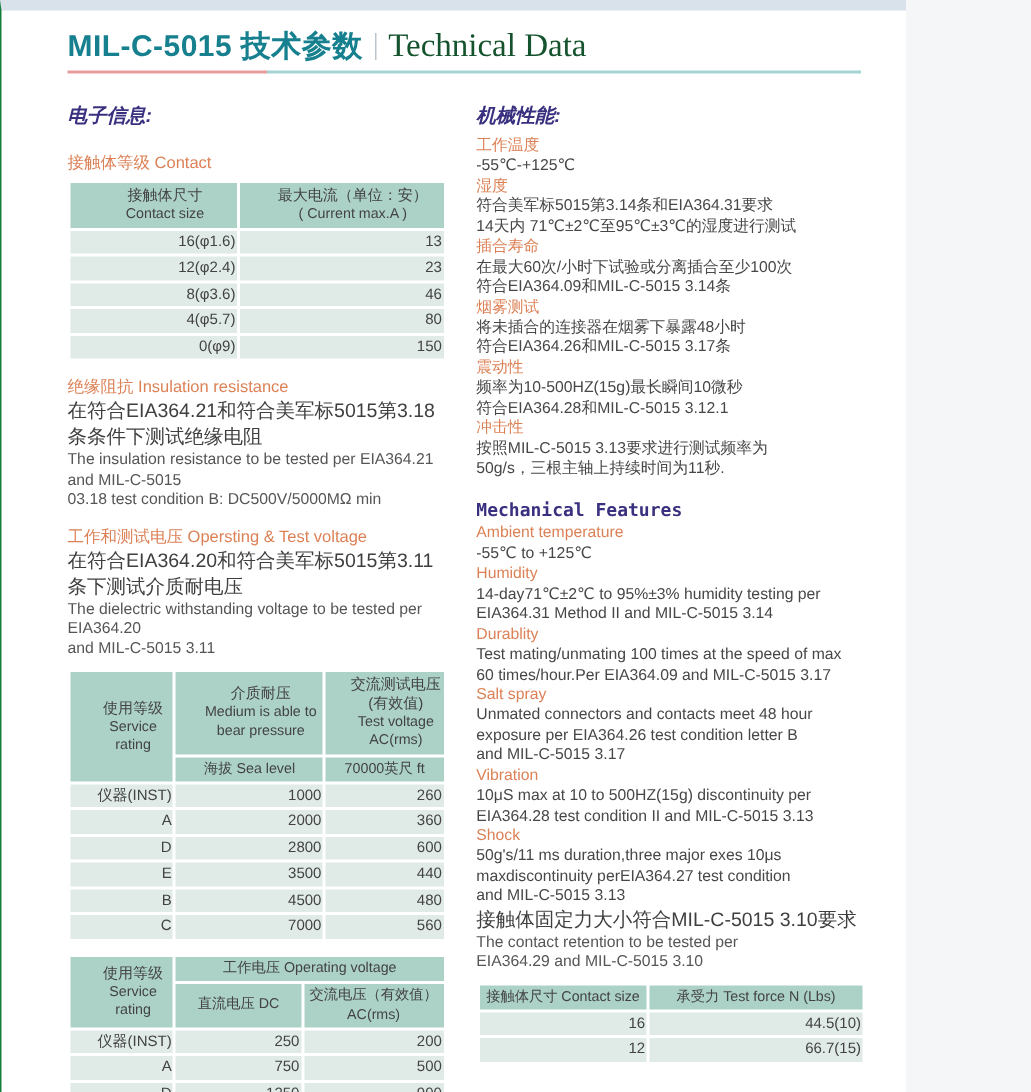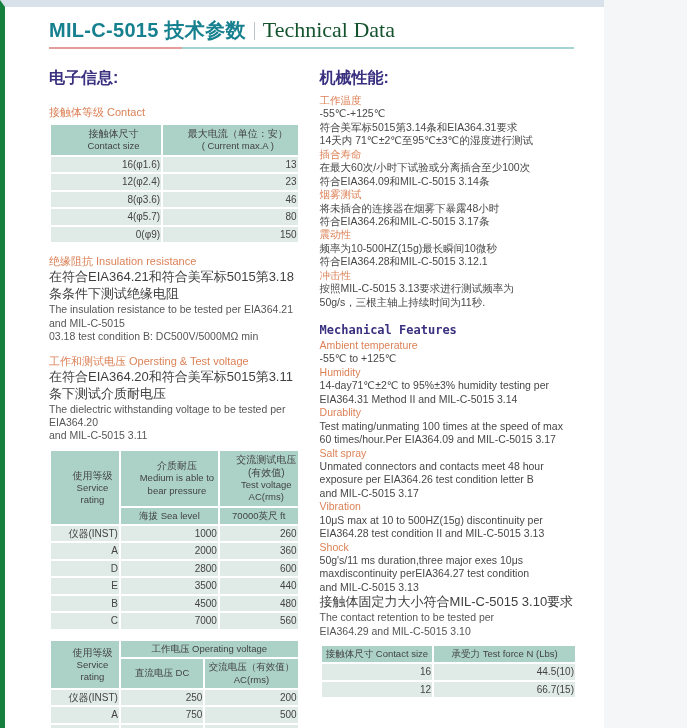--- a/index.html
+++ b/index.html
@@ -1,36 +1,36 @@
 <!DOCTYPE html>
 <html><head>
 <meta charset="utf-8">
 <style>
   * { margin:0; padding:0; box-sizing:border-box; }
   html,body { background:#f4f6f8; }
   body { font-family:"Liberation Sans","DejaVu Sans",sans-serif; }
   .page {
     position:relative; width:604px; height:728px; background:#ffffff;
-    border-top:7px solid #d9e2ea; border-left:5px solid #15803d;
+    border-top:7px solid #d9e2ea; border-left:1px solid #15803d;
     overflow:hidden;
   }
   
   .header { padding:10px 30px 0 44px; }
   .title-row { display:flex; align-items:baseline; }
   .title-main { color:#17808f; font-size:20px; font-weight:bold; letter-spacing:.3px; }
   .title-divider { width:1px; height:18px; background:#b9c6cc; margin:0 8px; align-self:center; }
   .title-sub { color:#14532d; font-size:22px; font-family:"Liberation Serif","DejaVu Serif",serif; }
   .underline { display:flex; margin-top:3px; height:2px; }
   .underline .seg-red { width:133px; background:#e59c9c; }
   .underline .seg-teal { flex:1; background:#a5d2d2; }
   
   .content { display:flex; padding:0 27px 0 44px; }
   .col-left { width:292px; margin-right:20px; }
   .col-right { width:300px; }
-  .sec-heading { font-size:16px; font-weight:bold; color:#39307f; margin-top:19px; }
+  .sec-heading { font-size:13px; font-weight:bold; color:#39307f; margin-top:19px;font-style:italic; }
   .sub-heading { font-size:11px; color:#dc8156; margin-top:10px; margin-bottom:1px; line-height:1.3; }
   .t-zh { font-size:13px; color:#3f3f3f; line-height:1.3; }
   .t-en { font-size:10.5px; color:#565656; line-height:1.28; }
   
   .data-table { width:100%; border-collapse:separate; border-spacing:2px; margin-top:4px; table-layout:fixed; }
   .data-table th { background:#acd2c8; font-weight:normal; font-size:9.5px; color:#434343; padding:2px 1px; line-height:1.3; text-align:center; vertical-align:middle; }
   .data-table td { background:#e0ebe7; font-size:10px; color:#434343; padding:1px; line-height:1.35; text-align:right; }
   .hl { display:block;padding-left:15px; }
   .hl-zh { font-size:10px; }
   
@@ -225,20 +225,21 @@
 
     <div class="col-right">
       <div class="sec-heading">机械性能:</div>
 
       <div style="margin-top:5px;">
           <div class="spec-item">
             <div class="spec-label">工作温度</div>
             <div class="spec-line">-55℃-+125℃</div>
           </div>
           <div class="spec-item">
+            <div class="spec-label">湿度</div>
             <div class="spec-line">符合美军标5015第3.14条和EIA364.31要求</div>
             <div class="spec-line">14天内 71℃±2℃至95℃±3℃的湿度进行测试</div>
           </div>
           <div class="spec-item">
             <div class="spec-label">插合寿命</div>
             <div class="spec-line">在最大60次/小时下试验或分离插合至少100次</div>
             <div class="spec-line">符合EIA364.09和MIL-C-5015 3.14条</div>
           </div>
           <div class="spec-item">
             <div class="spec-label">烟雾测试</div>

